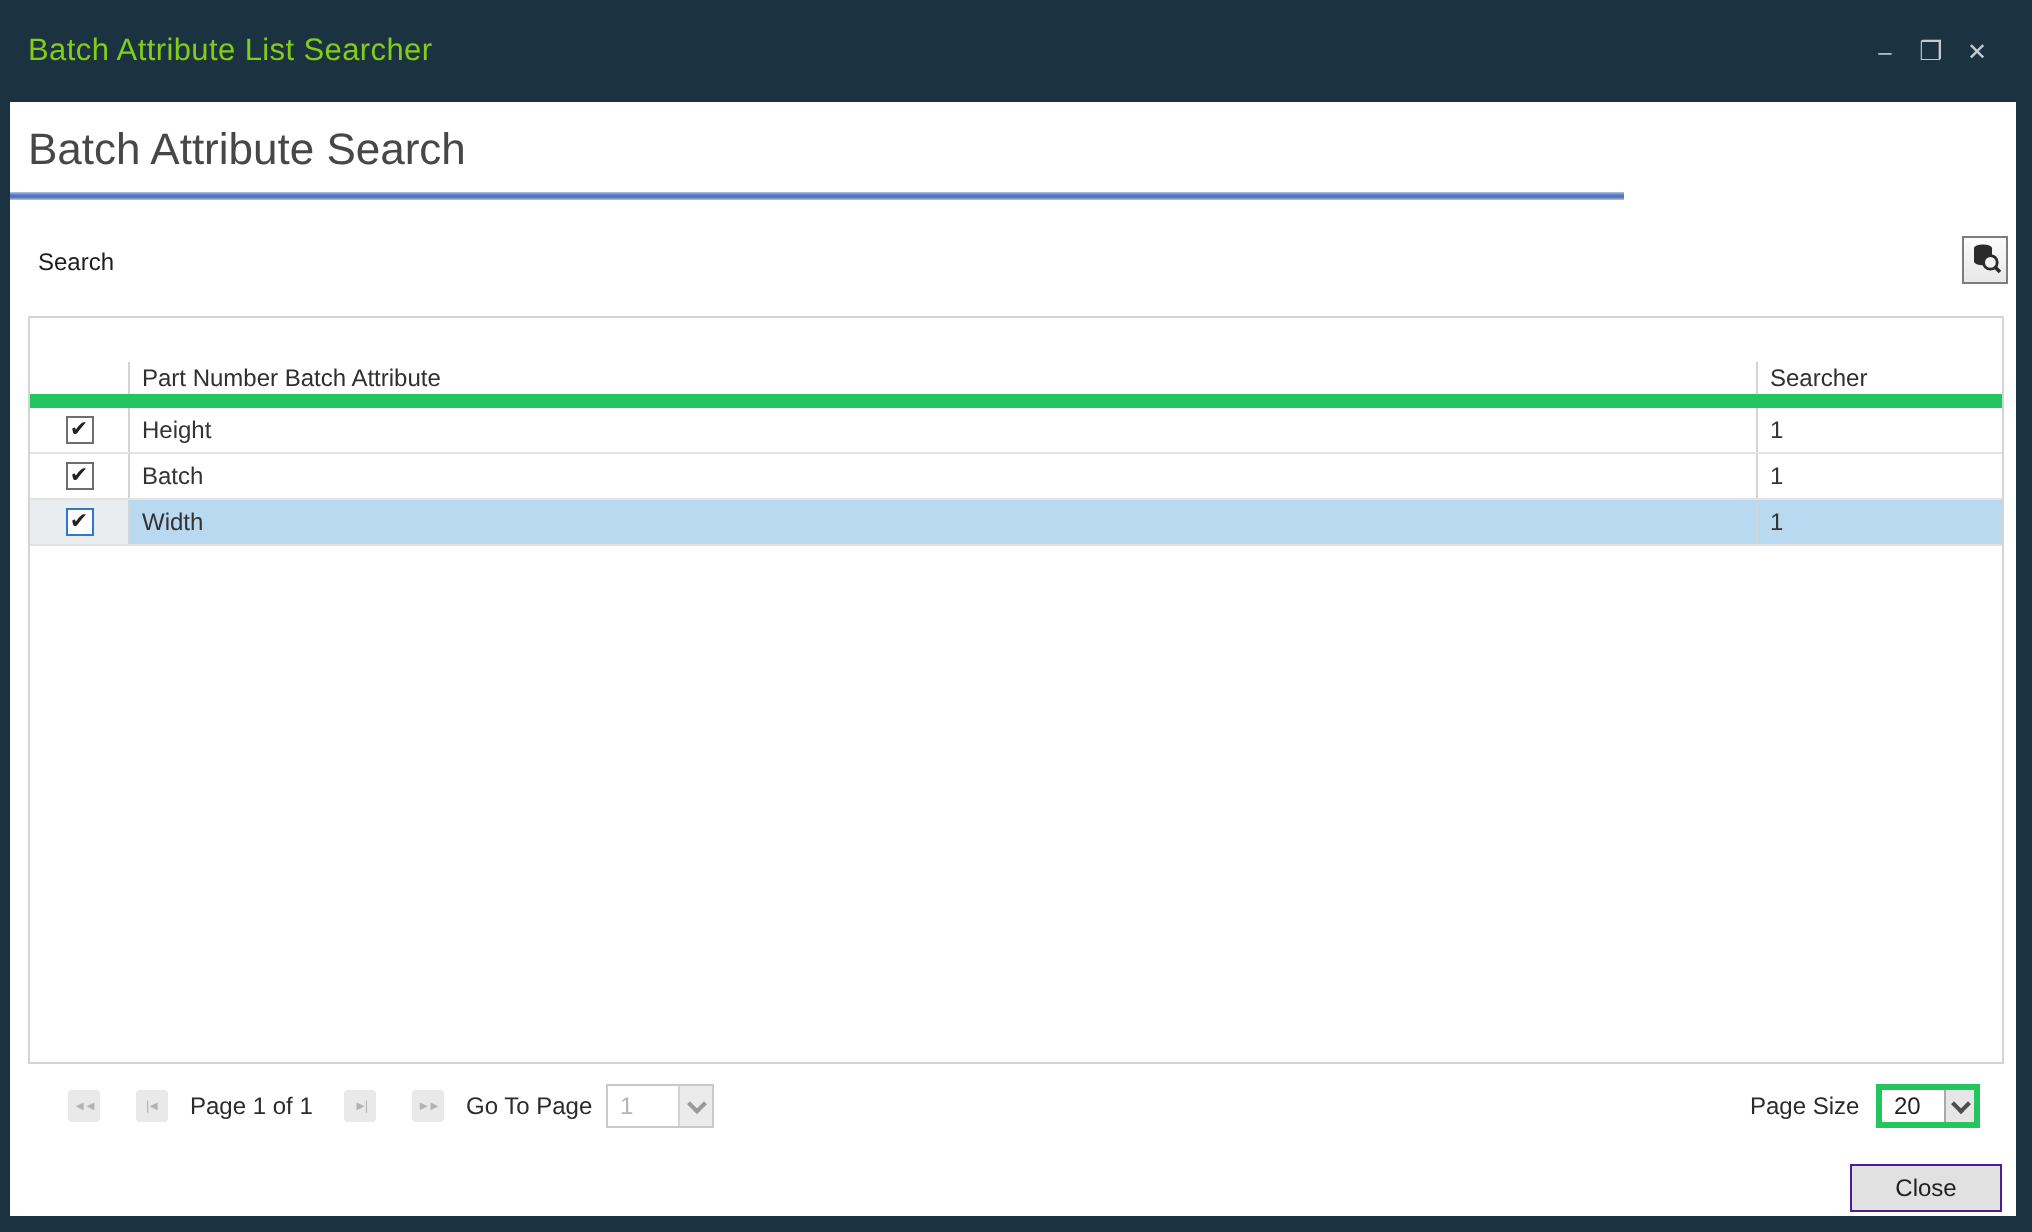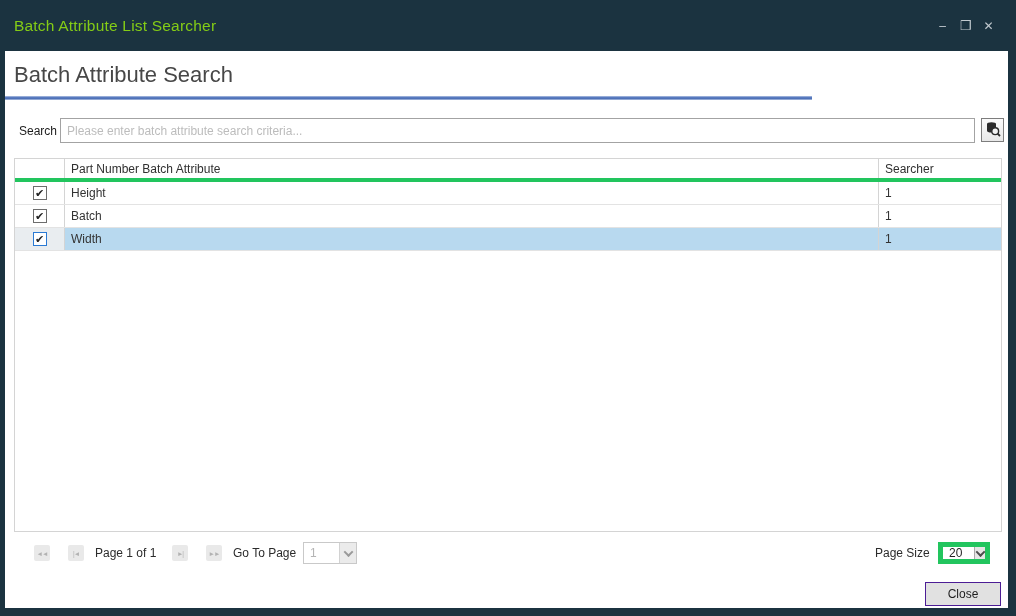--- a/index.html
+++ b/index.html
@@ -21,39 +21,39 @@
                  background:linear-gradient(to bottom,#b7c6e4 0%,#5a7cc0 35%,#4e71b8 65%,#b7c6e4 100%); }
 
   
   .search-label { position:absolute; left:4px; top:73px; width:48px; text-align:right; font-size:12px; color:#1c1c1c; }
   .search-input { position:absolute; left:55px; top:67px; width:915px; height:25px; border:1px solid #a3a3a3; font-size:12px; color:#333; padding:0 6px; outline:none; font-family:inherit; }
   .search-input::placeholder { color:#bcbcbc; }
   .search-btn { position:absolute; left:976px; top:67px; width:23px; height:24px; border:1px solid #7d7d7d; background:linear-gradient(#fbfbfb,#e8e8e8); display:flex; align-items:center; justify-content:center; padding:0; }
 
   
   .grid { position:absolute; left:9px; top:107px; width:988px; height:374px; border:1px solid #d4d4d4; background:#fff; }
-  .grid-header { display:flex; height:23px; border-bottom:4px solid #22c55e; }
+  .grid-header { display:flex; height:23px; border-bottom:7px solid #22c55e;margin-top:22px; }
   .grid-row { display:flex; height:23px; border-bottom:1px solid #e3e3e3; }
   .c-check { width:50px; border-right:1px solid #d4d4d4; display:flex; align-items:center; justify-content:center; }
   .c-attr  { width:814px; border-right:1px solid #d4d4d4; display:flex; align-items:center; padding-left:6px; font-size:12px; color:#333; }
   .c-qty   { flex:1; display:flex; align-items:center; padding-left:6px; font-size:12px; color:#333; }
   .grid-header .c-attr, .grid-header .c-qty { color:#303030; }
   .checkbox { width:14px; height:14px; border:1px solid #6d6d6d; background:#fff; display:flex; align-items:center; justify-content:center; font-size:11px; line-height:1; color:#222; }
   .row-selected .c-attr, .row-selected .c-qty { background:#b8d9ef; }
   .row-selected .c-check { background:#e9edf0; }
   .row-selected .checkbox { border:1px solid #2a7ad4; }
 
   
   .pager-btn { position:absolute; top:494px; width:16px; height:16px; background:#e9e9e9; border:none; border-radius:2px; color:#b2b2b2; font-size:6.5px; display:flex; align-items:center; justify-content:center; letter-spacing:-1px; padding:0; }
   .pager-text { position:absolute; top:495px; font-size:12px; color:#2b2b2b; }
   .combo { position:absolute; top:491px; height:22px; border:1px solid #c9c9c9; background:#fff; display:flex; }
   .combo .val { flex:1; font-size:12px; display:flex; align-items:center; padding-left:6px; }
   .combo .arrow { width:17px; background:#ebebeb; border-left:1px solid #d2d2d2; display:flex; align-items:center; justify-content:center; }
   .chev { width:7px; height:7px; border-right:2px solid #9a9a9a; border-bottom:2px solid #9a9a9a; transform:rotate(45deg) translate(-1px,-1px); }
-  .combo.enabled { border:5px solid #22c55e;gap:12px; }
+  .combo.enabled { border:3px solid #22c55e;gap:12px; }
   .combo.enabled .arrow { background:#e6e6e6; border-left:1px solid #a9a9a9; }
   .combo.enabled .chev { border-color:#4d4d4d; }
   .goto-combo { left:298px; width:54px; }
   .goto-combo .val { color:#b5b5b5; }
   .pagesize-combo { left:933px; width:52px; }
   .pagesize-combo .val { color:#1f1f1f; }
 
   .close-btn { position:absolute; left:920px; top:531px; width:76px; height:24px; background:#e1e1e1; border:1px solid #4c1d95; font-size:12px; color:#1f1f1f; font-family:inherit; }
 </style>
 </head>
@@ -67,21 +67,20 @@
     <div class="win-btn">✕</div>
   </div>
 </div>
 
 <div class="content">
 
   <div class="page-title">Batch Attribute Search</div>
   <div class="accent-line"></div>
 
   <span class="search-label">Search</span>
-  <input class="search-input" type="text" placeholder="Please enter batch attribute search criteria..." style="">
   <button class="search-btn">
     <span>
       <svg width="16" height="16" viewBox="0 0 16 16">
         <ellipse cx="6.5" cy="3" rx="4.5" ry="1.8" fill="#2b2b2b"></ellipse>
         <rect x="2" y="3" width="9" height="3.4" fill="#2b2b2b"></rect>
         <ellipse cx="6.5" cy="6.4" rx="4.5" ry="1.8" fill="#2b2b2b"></ellipse>
         <rect x="2" y="6.4" width="9" height="3.4" fill="#2b2b2b"></rect>
         <ellipse cx="6.5" cy="9.8" rx="4.5" ry="1.8" fill="#2b2b2b"></ellipse>
         <circle cx="10.2" cy="10.2" r="3.4" fill="#f2f2f2" stroke="#2b2b2b" stroke-width="1.4"></circle>
         <line x1="12.6" y1="12.6" x2="15" y2="15" stroke="#2b2b2b" stroke-width="1.8"></line>

